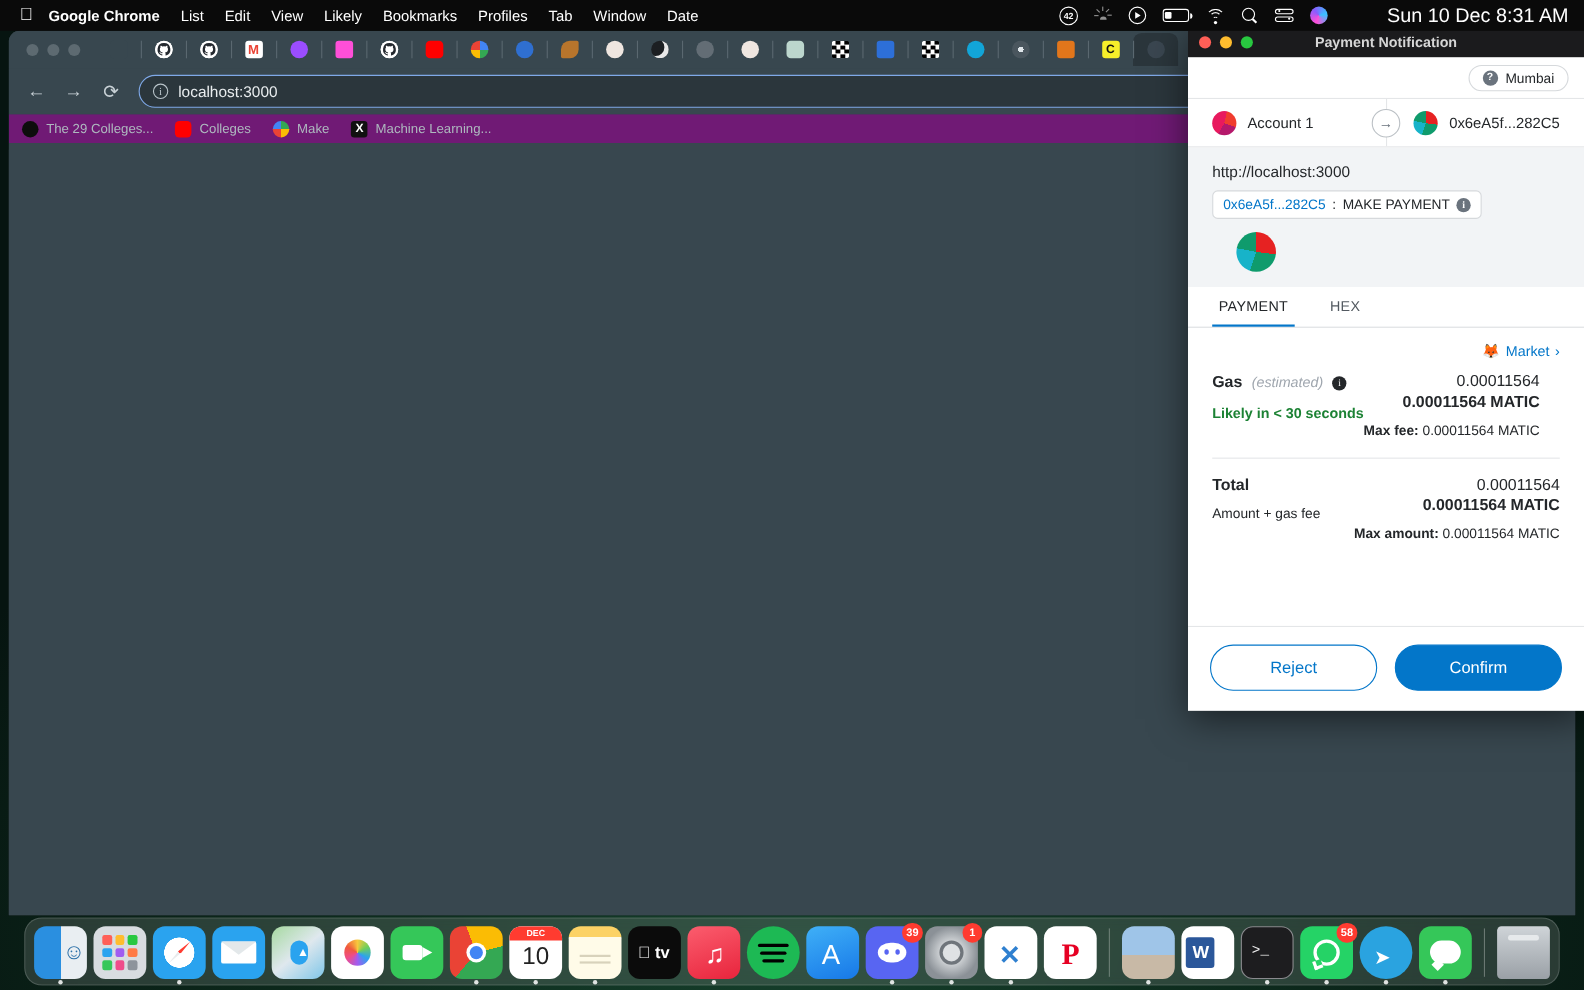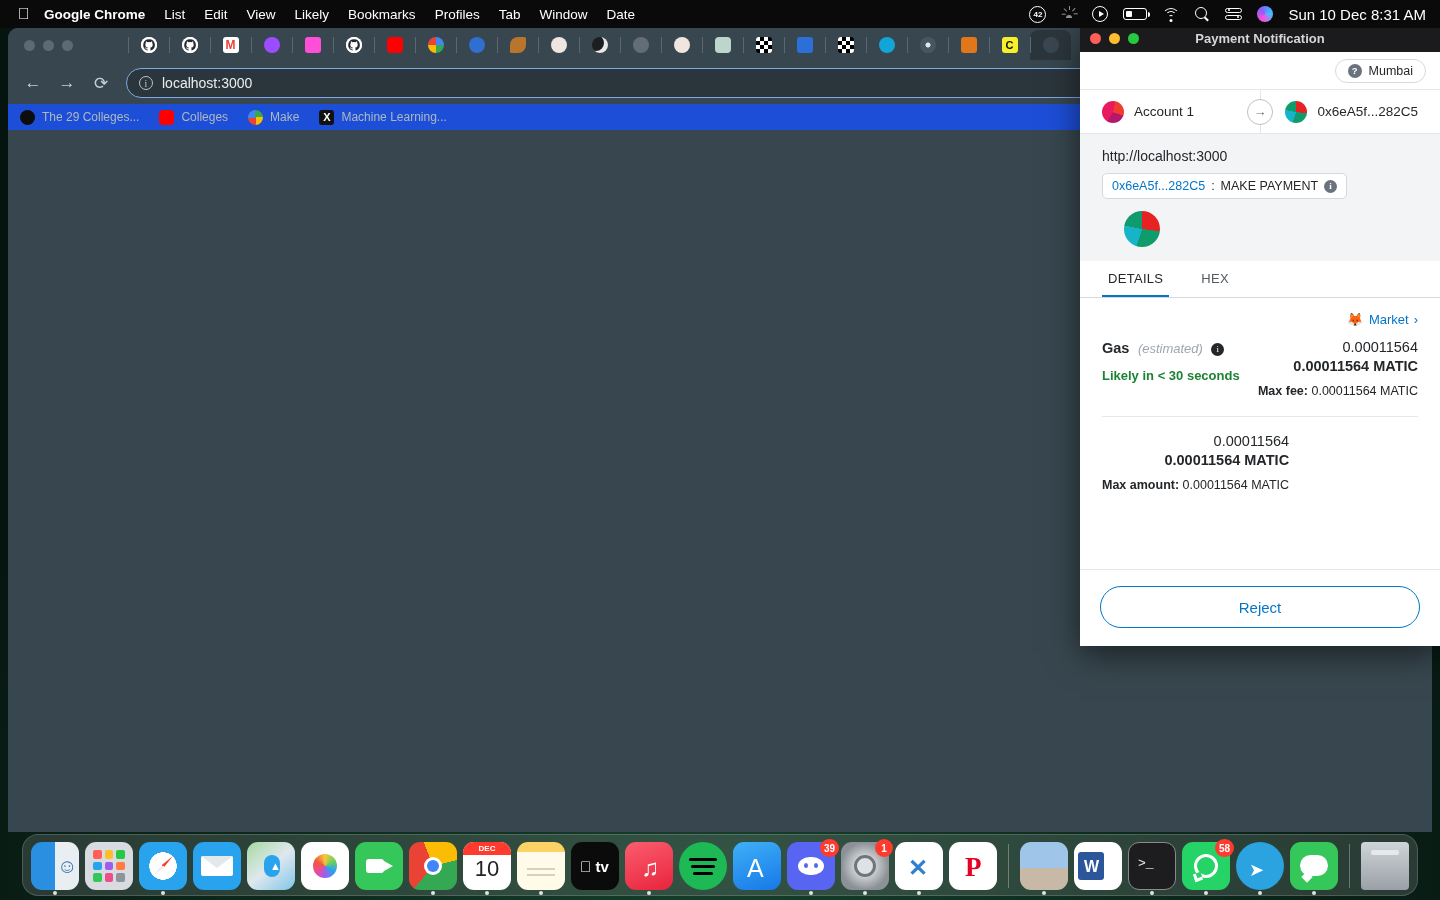--- a/index.html
+++ b/index.html
@@ -64,21 +64,21 @@
   .icon-search-mb { width: 15px; height: 15px; position: relative; }
   .icon-search-mb::before { content: ""; position: absolute; width: 10px; height: 10px; border: 1.7px solid #fff; border-radius: 50%; left: 0; top: 0; }
   .icon-search-mb::after { content: ""; position: absolute; width: 5px; height: 1.7px; background: #fff; transform: rotate(45deg); left: 9px; top: 11.5px; }
   .icon-cc { width: 17px; height: 13px; position: relative; }
   .icon-cc i, .icon-cc b { position: absolute; left: 0; width: 17px; height: 5px; border: 1.5px solid #fff; border-radius: 3px; display: block; }
   .icon-cc i { top: 0; } .icon-cc b { top: 7px; }
   .icon-cc i::after { content: ""; position: absolute; left: 2px; top: 0.2px; width: 2px; height: 2px; background: #fff; border-radius: 50%; }
   .icon-cc b::after { content: ""; position: absolute; right: 2px; top: 0.2px; width: 2px; height: 2px; background: #fff; border-radius: 50%; }
   .icon-siri { width: 16px; height: 16px; border-radius: 50%;
     background: conic-gradient(from 200deg, #ff4fd8, #8a5cff, #39c1ff, #ff4fd8); }
-  .menubar .clock { font-size: 15px; }
+  .menubar .clock { font-size: 18px; margin-left: 39px; }
 
   
   .chrome-win {
     position: absolute; top: 28px; left: 8px; width: 1424px; height: 804px;
     background: #38474f;
     border-radius: 10px 10px 0 0;
     overflow: hidden; z-index: 10;
   }
   .tabstrip {
     height: 34px; background: #38474f; display: flex; align-items: center;
@@ -103,21 +103,21 @@
   .omnibox {
     flex: 1; height: 30px; background: #2b363c; border: 1.5px solid #7fa9e8; border-radius: 16px;
     display: flex; align-items: center; padding: 0 12px; gap: 9px; margin-left: 6px;
   }
   .omnibox .info-ic {
     width: 14px; height: 14px; border-radius: 50%; border: 1.4px solid #b9c4ca; color: #b9c4ca;
     font-size: 10px; display: flex; align-items: center; justify-content: center; font-family: "Liberation Serif", serif;
   }
   .omnibox .url { color: #e9edef; font-size: 14px; }
 
-  .bookmarks { height: 26px; background: #1d4ed8; display: flex; align-items: center; padding: 0 12px; gap: 20px; }
+  .bookmarks { height: 26px; background: #701a75; display: flex; align-items: center; padding: 0 12px; gap: 20px; }
   .bm { display: flex; align-items: center; gap: 7px; color: #aeb9bf; font-size: 12px; }
   .bm-ic { width: 15px; height: 15px; border-radius: 3px; display: block; position: relative; }
 
   
   .page {
     position: absolute; top: 136px; left: 8px; width: 1424px; height: 696px;
     background: #282c34; overflow: hidden;
   }
   .page-title {
     color: #3a9ccd; font-size: 48px; font-weight: normal; padding: 36px 0 0 178px;
@@ -201,21 +201,21 @@
   .mm-bigblockie { margin: 12px 22px 14px; width: 36px; height: 36px; border-radius: 50%;
     background: conic-gradient(from 0deg, #e62222 0 27%, #0f9b6c 27% 55%, #17b3c9 55% 78%, #0f9b6c 78% 100%); }
   .mm-tabs { display: flex; border-bottom: 1px solid #d6d9dc; padding: 0 22px; background: #fff; }
   .mm-tab { font-size: 13px; color: #535a61; padding: 10px 6px 9px; margin-right: 26px; letter-spacing: .3px; }
   .mm-tab.on { color: #24272a; border-bottom: 2px solid #0376c9; font-weight: normal; }
   .mm-body { flex: 1; padding: 0 22px; background: #fff; }
   .market-row { display: flex; justify-content: flex-end; align-items: center; gap: 5px; padding: 14px 0 4px; }
   .market-row .fox { font-size: 13px; }
   .market-row .lbl { color: #0376c9; font-size: 13px; }
   .market-row .chev { color: #0376c9; font-size: 13px; }
-  .fee-row { display: flex; justify-content: space-between; padding: 8px 0 6px; }
+  .fee-row { display: flex; padding: 8px 0 6px; }
   .fee-left .big { font-size: 14.5px; font-weight: bold; color: #24272a; }
   .fee-left .est { font-size: 13px; color: #9fa6ae; font-style: italic; margin-left: 4px; }
   .fee-left .ic-i {
     display: inline-flex; width: 13px; height: 13px; border-radius: 50%; background: #24272a; color: #fff;
     font-size: 9px; align-items: center; justify-content: center; vertical-align: 1px; margin-left: 4px;
     font-family: "Liberation Serif", serif;
   }
   .fee-left .speed { color: #1c8234; font-size: 13px; font-weight: bold; margin-top: 11px; }
   .fee-right { text-align: right; }
   .fee-right .l1 { font-size: 14.5px; color: #24272a; }
@@ -473,21 +473,21 @@
       <div class="mm-method">
         <span class="addr">0x6eA5f...282C5</span>
         <span> : </span>
         <span>MAKE PAYMENT</span>
         <span class="info-b">i</span>
       </div>
       <div class="mm-bigblockie"></div>
     </div>
 
     <div class="mm-tabs">
-      <div class="mm-tab on">DETAILS</div>
+      <div class="mm-tab on">PAYMENT</div>
       <div class="mm-tab">HEX</div>
     </div>
 
     <div class="mm-body">
       <div class="market-row">
         <span class="fox">🦊</span>
         <span class="lbl">Market</span>
         <span class="chev">›</span>
       </div>
 
@@ -506,33 +506,38 @@
           <div class="l3">
             <b>Max fee:</b>
             <span>0.00011564 MATIC</span>
           </div>
         </div>
       </div>
 
       <div class="mm-hr"></div>
 
       <div class="total-row">
+        <div class="total-left">
+          <div class="big">Total</div>
+          <div class="sub">Amount + gas fee</div>
+        </div>
         <div class="fee-right">
           <div class="l1">0.00011564</div>
           <div class="l2">0.00011564 MATIC</div>
           <div class="l3">
             <b>Max amount:</b>
             <span>0.00011564 MATIC</span>
           </div>
         </div>
       </div>
     </div>
 
     <div class="mm-actions">
       <button class="btn-reject">Reject</button>
+      <button class="btn-confirm">Confirm</button>
     </div>
   </div>
 
   <div class="dock" id="dock-host">
       <div class="dock-item">
         <div class="dock-ic" style="background:linear-gradient(90deg,#2a8fe0 0 50%,#e9eef2 50% 100%);">
           <span style="position:absolute;left:26px;top:13px;color:#2b6fa8;font-size:20px;">☺</span>
         </div>
         <span class="run"></span>
       </div>

